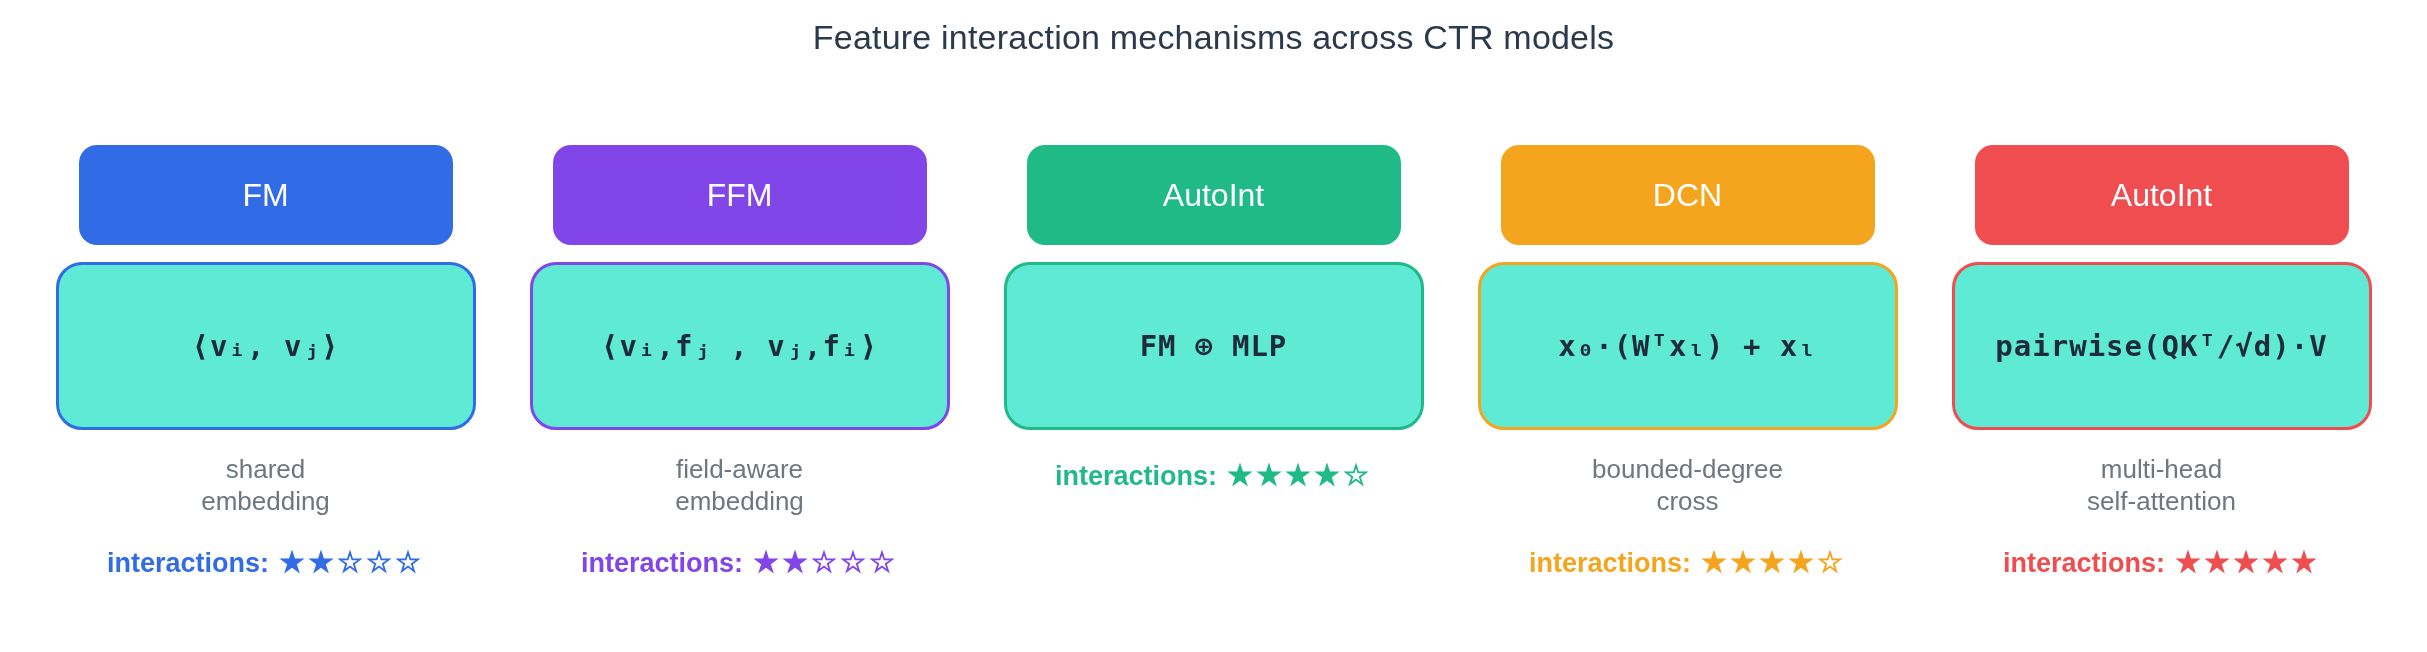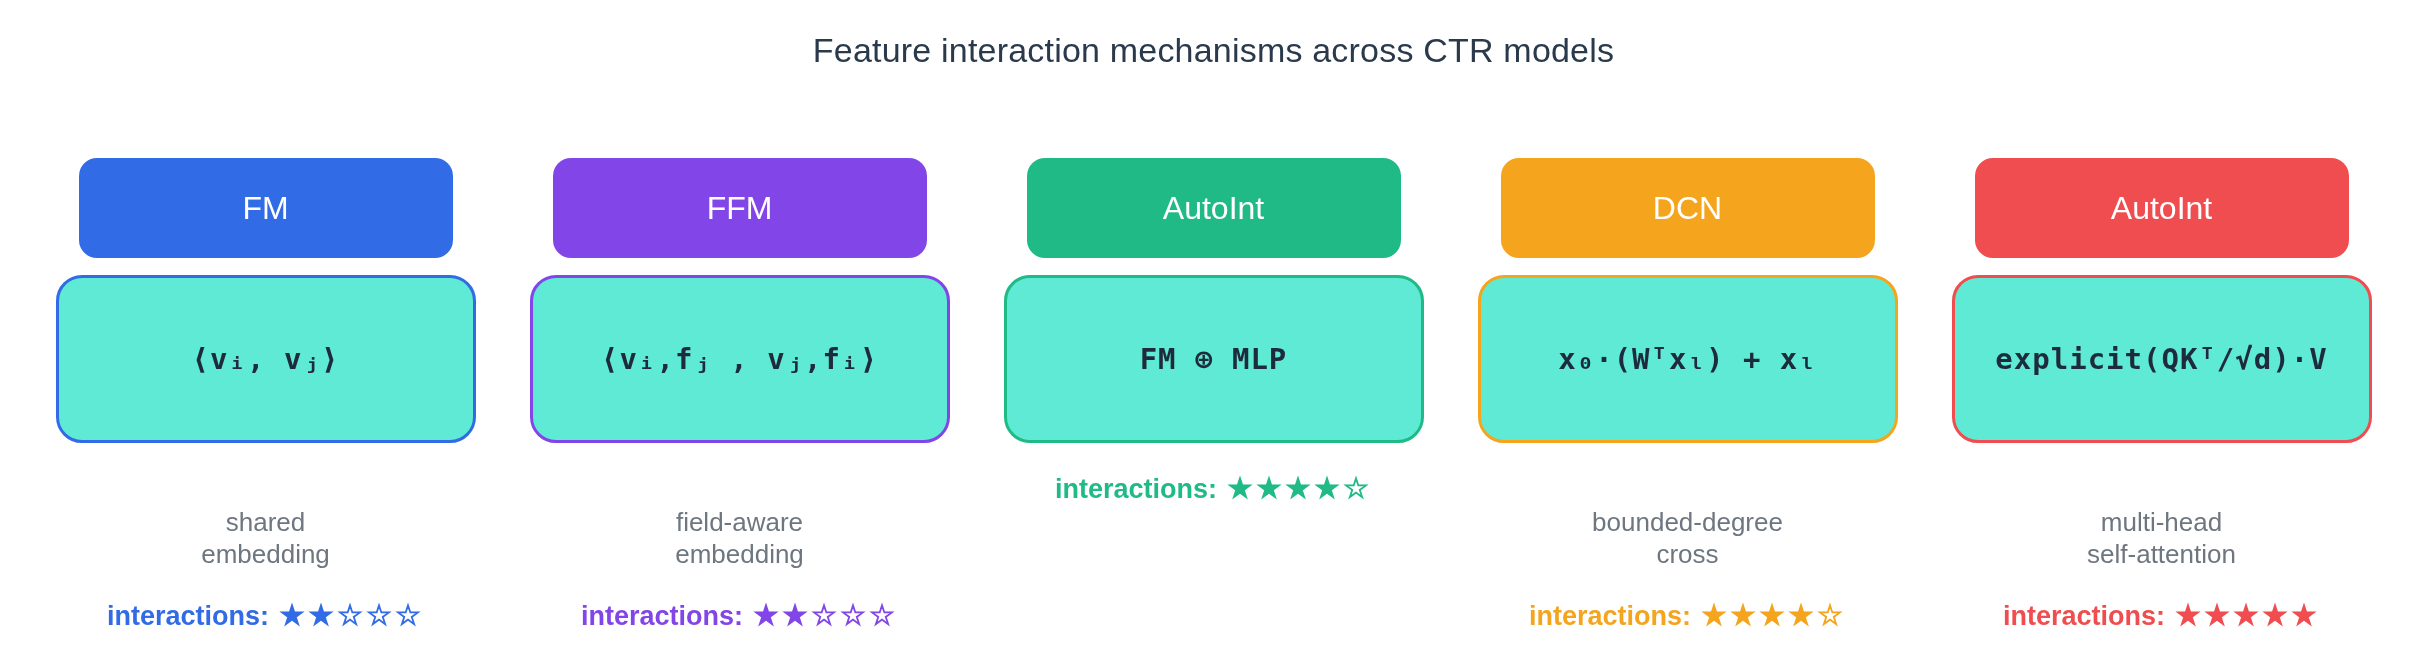--- a/index.html
+++ b/index.html
@@ -8,21 +8,21 @@
     background: #ffffff;
   }
   body {
     width: 2427px;
     height: 652px;
     font-family: "Liberation Sans", sans-serif;
     position: relative;
     overflow: hidden;
   }
   .page-title {
-    padding-top: 31px;
+    padding-top: 18px;
     text-align: center;
     font-size: 34px;
     font-weight: 400;
     color: #2a394b;
     letter-spacing: 0.2px;
   }
   .columns {
     display: flex;
     justify-content: center;
     gap: 54px;
@@ -62,21 +62,21 @@
   }
   .formula {
     font-family: "DejaVu Sans Mono", monospace;
     font-weight: bold;
     font-size: 29px;
     color: #1e2b3c;
     letter-spacing: 1px;
     white-space: nowrap;
   }
   .description {
-    margin-top: 63px;
+    margin-top: 23px;
     font-size: 26px;
     line-height: 1.24;
     color: #6e7680;
     text-align: center;
     white-space: pre-line;
   }
   .rating {
     margin-top: 28px;
     display: flex;
     align-items: baseline;
@@ -155,21 +155,21 @@
       <span class="rating-label">interactions:</span>
       <span class="stars">★★★★☆</span>
     </div>
   </div>
 
   <div class="column" style="--accent: #EF4D4F;">
     <div class="model-header">
       <span>AutoInt</span>
     </div>
     <div class="formula-box">
-      <span class="formula">explicit(QKᵀ/√d)·V</span>
+      <span class="formula">pairwise(QKᵀ/√d)·V</span>
     </div>
     <div class="description">multi-head
 self-attention</div>
     <div class="rating">
       <span class="rating-label">interactions:</span>
       <span class="stars">★★★★★</span>
     </div>
   </div>
 
 </div>

